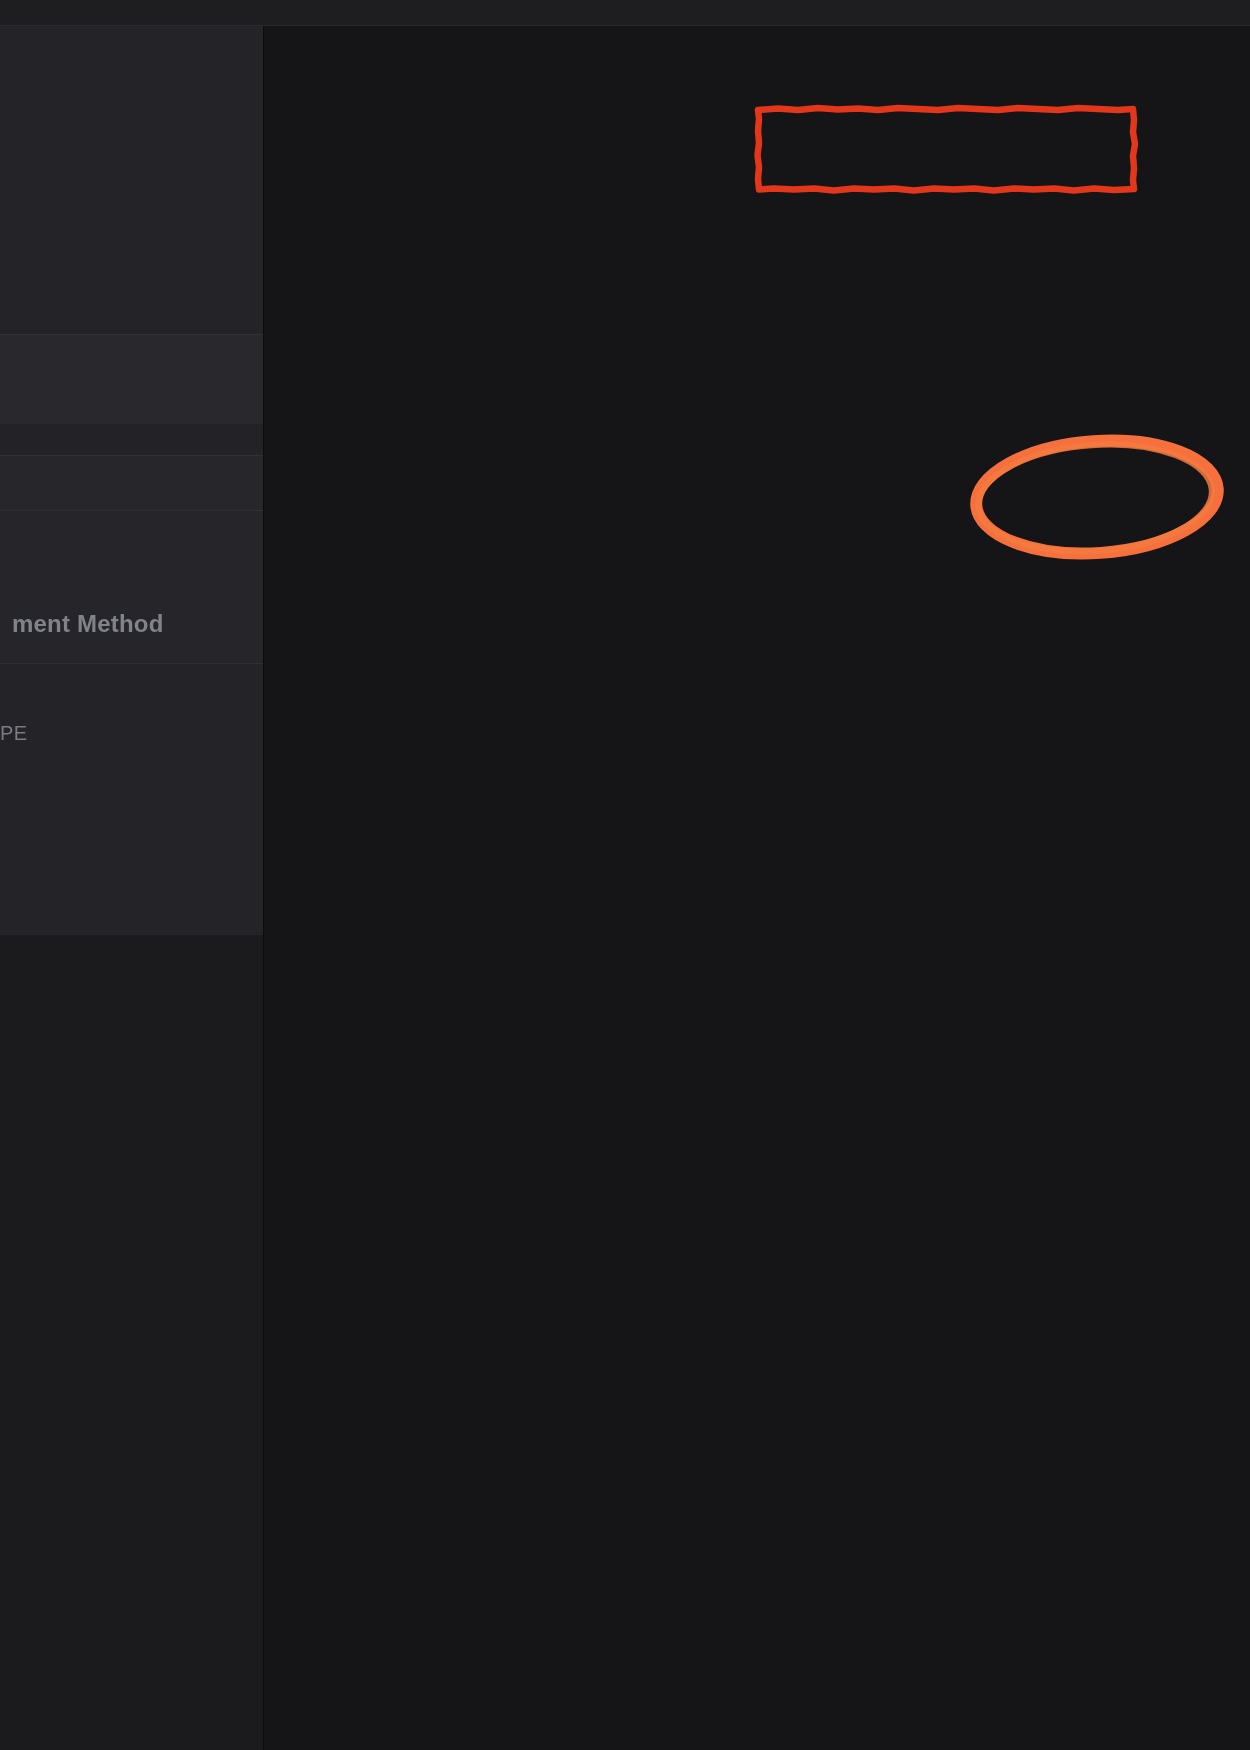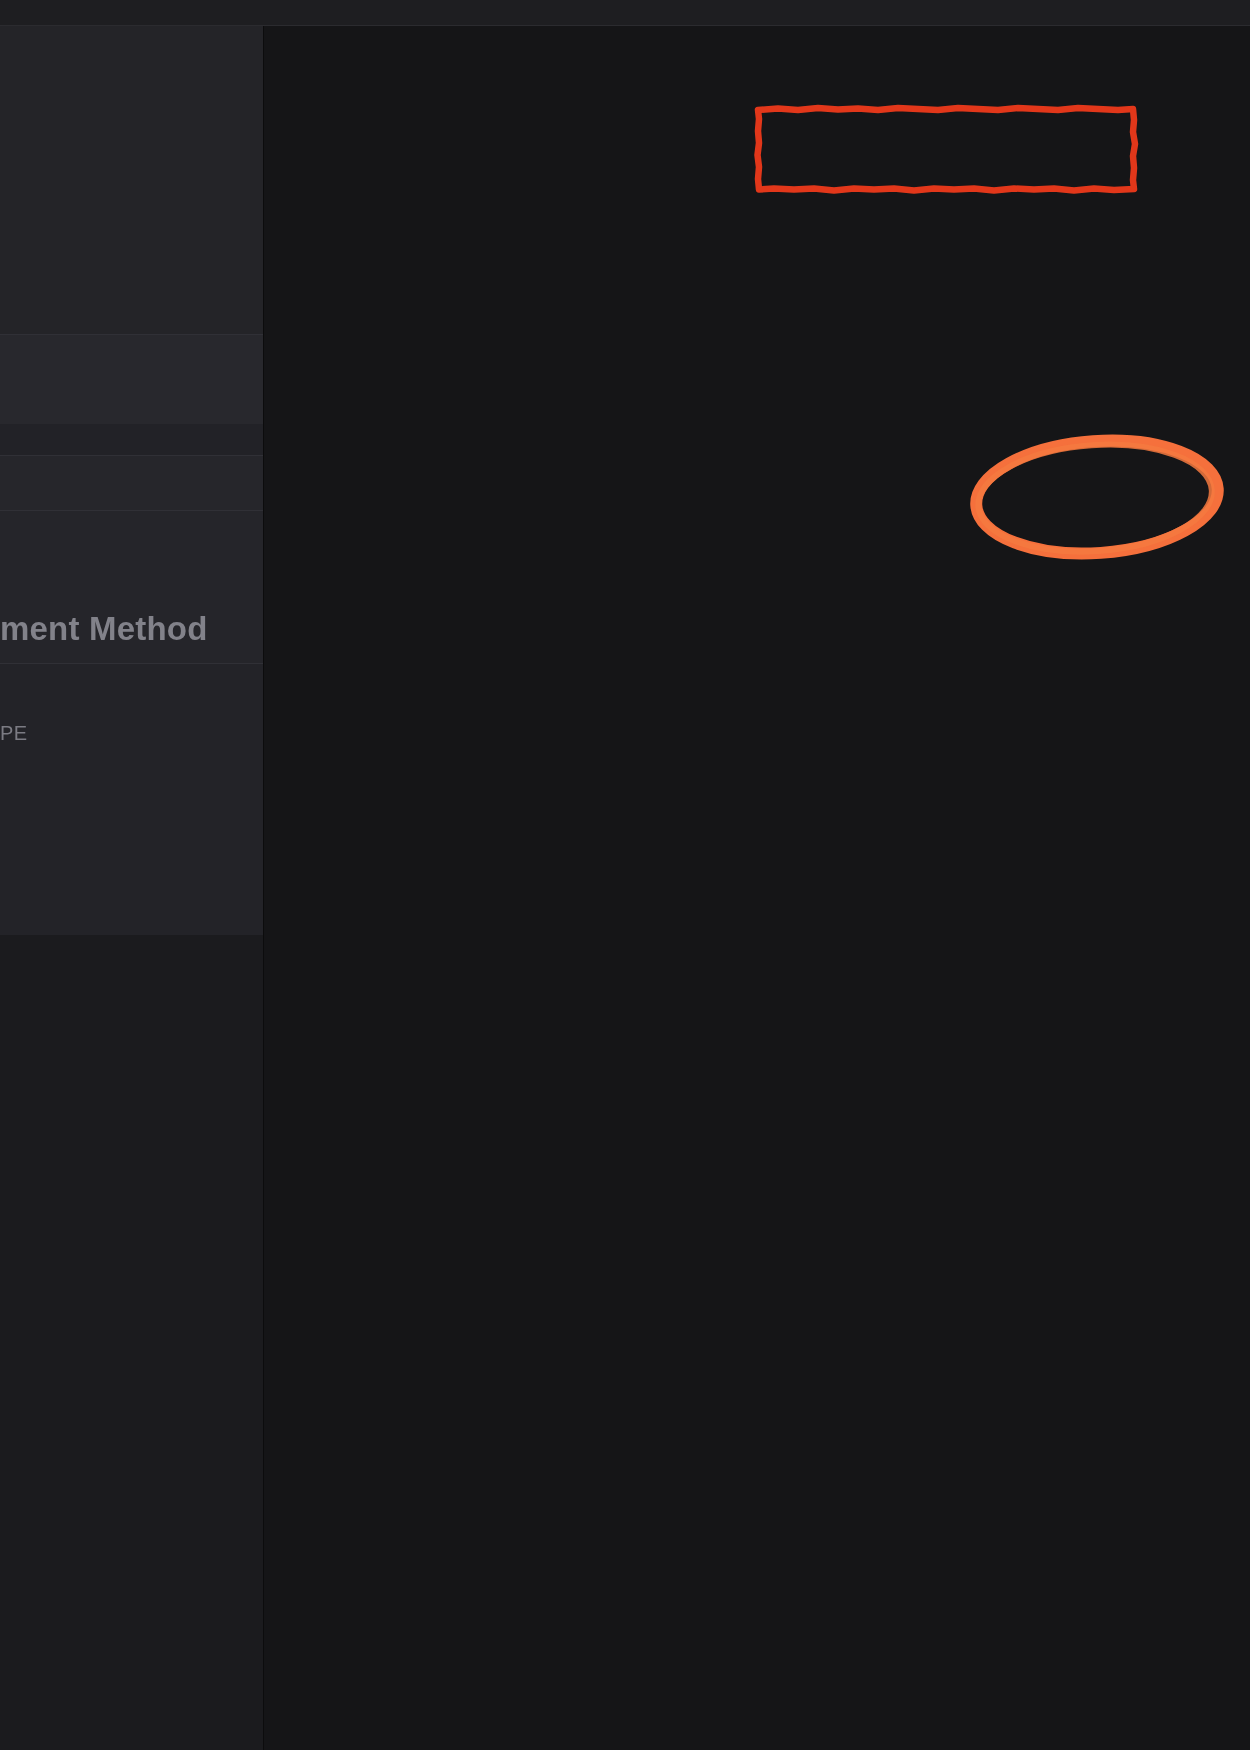--- a/index.html
+++ b/index.html
@@ -21,21 +21,21 @@
   .sb-band { position:absolute; left:0; width:263px; }
   .sb-row-highlight { top:334px; height:90px; background:#28282d; border-top:1px solid #303036; }
   .sb-band-c { top:424px; height:31px; background:#222227; }
   .sb-div1 { top:455px; height:1px; background:#303036; }
   .sb-band-d { top:456px; height:54px; background:#26262b; }
   .sb-div2 { top:510px; height:1px; background:#303036; }
   .sb-band-e { top:511px; height:152px; background:#25252a; }
   .sb-div3 { top:663px; height:1px; background:#303036; }
   .sb-band-f { top:664px; height:271px; background:#232328; }
   .sb-band-g { top:935px; height:815px; background:#1b1b1e; }
-  .sb-label1 { position:absolute; left:0; top:610px; font-size:33px; font-weight:600; color:#82828a; letter-spacing:.2px; }
+  .sb-label1 { position:absolute; left:12px; top:610px; font-size:24px; font-weight:600; color:#82828a; letter-spacing:.2px; }
   .sb-label2 { position:absolute; left:0; top:722px; font-size:20px; color:#7b7b83; letter-spacing:.5px; }
 
   
   .main-bg { left:263px; top:0; width:987px; height:1750px; background:#151517; border-left:1px solid #0c0c0d; z-index:2; }
   .content { z-index:3; }
 
   .h-label { font-size:22px; color:#ededef; font-weight:400; }
   .sub-label { font-size:22px; color:#e6e6e9; }
   .big-value { font-size:27px; color:#fbfbfc; }
 

